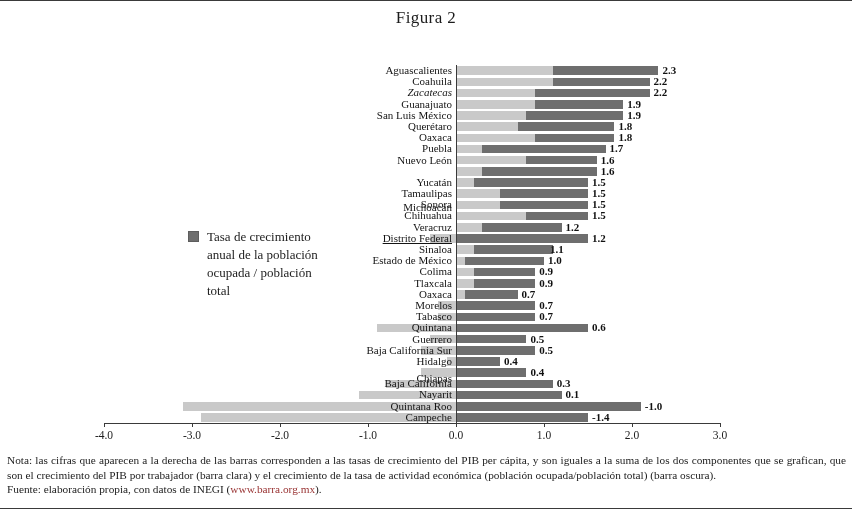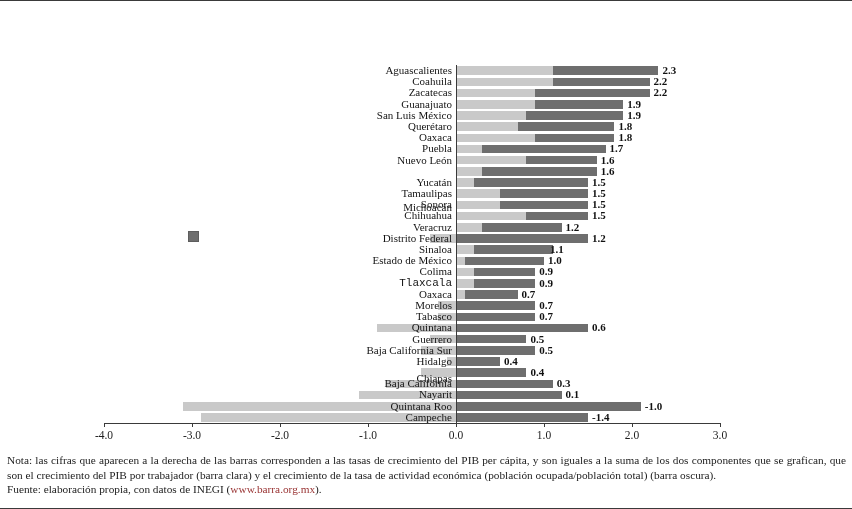--- a/index.html
+++ b/index.html
@@ -33,41 +33,43 @@
 
   .note { position:absolute; left:7px; right:6px; top:452px; font-size:11.3px; line-height:1.33; text-align:justify; }
   .fuente { position:absolute; left:7px; top:482px; font-size:11.3px; }
   .link { color:var(--link,#993333); text-decoration:none; cursor:pointer; }
 </style>
 </head>
 <body>
 
 <div class="page">
 
+  <div class="title">Figura 2</div>
 
 
   <div class="legend legend2">
     <span class="swatch dark"></span>
+    <span class="legend-text">Tasa de crecimiento anual de la población ocupada / población total</span>
   </div>
 
   <div class="plot">
     <div class="x-axis"></div>
     <div class="zero-line" style="left: 352px;"></div>
 
   <div class="bar light" style="left: 352px; top: 1.4px; width: 96.8px; height: 8.5875px;"></div>
       <div class="bar dark" style="left: 448.8px; top: 1.4px; width: 105.6px; height: 8.5875px;"></div>
       <div class="state-label" style="top: 0px; line-height: 11.1875px; right: 268px;">Aguascalientes</div>
       <div class="val" style="top: 0px; line-height: 11.1875px; left: 558.4px;">2.3</div>
       <div class="bar light" style="left: 352px; top: 12.5875px; width: 96.8px; height: 8.5875px;"></div>
       <div class="bar dark" style="left: 448.8px; top: 12.5875px; width: 96.8px; height: 8.5875px;"></div>
       <div class="state-label" style="top: 11.1875px; line-height: 11.1875px; right: 268px;">Coahuila</div>
       <div class="val" style="top: 11.1875px; line-height: 11.1875px; left: 549.6px;">2.2</div>
       <div class="bar light" style="left: 352px; top: 23.775px; width: 79.2px; height: 8.5875px;"></div>
       <div class="bar dark" style="left: 431.2px; top: 23.775px; width: 114.4px; height: 8.5875px;"></div>
-      <div class="state-label" style="top: 22.375px; line-height: 11.1875px; right: 268px;">Zacatecas</div>
+      <div class="state-label" style="top: 22.375px; line-height: 11.1875px; right: 268px; font-style: italic;">Zacatecas</div>
       <div class="val" style="top: 22.375px; line-height: 11.1875px; left: 549.6px;">2.2</div>
       <div class="bar light" style="left: 352px; top: 34.9625px; width: 79.2px; height: 8.5875px;"></div>
       <div class="bar dark" style="left: 431.2px; top: 34.9625px; width: 88px; height: 8.5875px;"></div>
       <div class="state-label" style="top: 33.5625px; line-height: 11.1875px; right: 268px;">Guanajuato</div>
       <div class="val" style="top: 33.5625px; line-height: 11.1875px; left: 523.2px;">1.9</div>
       <div class="bar light" style="left: 352px; top: 46.15px; width: 70.4px; height: 8.5875px;"></div>
       <div class="bar dark" style="left: 422.4px; top: 46.15px; width: 96.8px; height: 8.5875px;"></div>
       <div class="state-label" style="top: 44.75px; line-height: 11.1875px; right: 268px;">San Luis México</div>
       <div class="val" style="top: 44.75px; line-height: 11.1875px; left: 523.2px;">1.9</div>
       <div class="bar light" style="left: 352px; top: 57.3375px; width: 61.6px; height: 8.5875px;"></div>
@@ -105,37 +107,37 @@
       <div class="bar light" style="left: 352px; top: 146.838px; width: 70.4px; height: 8.5875px;"></div>
       <div class="bar dark" style="left: 422.4px; top: 146.838px; width: 61.6px; height: 8.5875px;"></div>
       <div class="state-label" style="top: 145.438px; line-height: 11.1875px; right: 268px;">Chihuahua</div>
       <div class="val" style="top: 145.438px; line-height: 11.1875px; left: 488px;">1.5</div>
       <div class="bar light" style="left: 352px; top: 158.025px; width: 26.4px; height: 8.5875px;"></div>
       <div class="bar dark" style="left: 378.4px; top: 158.025px; width: 79.2px; height: 8.5875px;"></div>
       <div class="state-label" style="top: 156.625px; line-height: 11.1875px; right: 268px;">Veracruz</div>
       <div class="val" style="top: 156.625px; line-height: 11.1875px; left: 461.6px;">1.2</div>
       <div class="bar light" style="left: 325.6px; top: 169.213px; width: 26.4px; height: 8.5875px;"></div>
       <div class="bar dark" style="left: 352px; top: 169.213px; width: 132px; height: 8.5875px;"></div>
-      <div class="state-label" style="top: 167.812px; line-height: 11.1875px; right: 268px;">Distrito Federal</div>
+      <div class="state-label" style="top: 167.812px; line-height: 11.1875px; right: 268px; text-decoration: underline;">Distrito Federal</div>
       <div class="val" style="top: 167.812px; line-height: 11.1875px; left: 488px;">1.2</div>
       <div class="bar light" style="left: 352px; top: 180.4px; width: 17.6px; height: 8.5875px;"></div>
       <div class="bar dark" style="left: 369.6px; top: 180.4px; width: 79.2px; height: 8.5875px;"></div>
       <div class="state-label" style="top: 179px; line-height: 11.1875px; right: 268px;">Sinaloa</div>
       <div class="val" style="top: 179px; line-height: 11.1875px; left: 446px; font-family: Liberation Serif, serif;">1.1</div>
       <div class="bar light" style="left: 352px; top: 191.588px; width: 8.8px; height: 8.5875px;"></div>
       <div class="bar dark" style="left: 360.8px; top: 191.588px; width: 79.2px; height: 8.5875px;"></div>
       <div class="state-label" style="top: 190.188px; line-height: 11.1875px; right: 268px;">Estado de México</div>
       <div class="val" style="top: 190.188px; line-height: 11.1875px; left: 444px;">1.0</div>
       <div class="bar light" style="left: 352px; top: 202.775px; width: 17.6px; height: 8.5875px;"></div>
       <div class="bar dark" style="left: 369.6px; top: 202.775px; width: 61.6px; height: 8.5875px;"></div>
       <div class="state-label" style="top: 201.375px; line-height: 11.1875px; right: 268px;">Colima</div>
       <div class="val" style="top: 201.375px; line-height: 11.1875px; left: 435.2px;">0.9</div>
       <div class="bar light" style="left: 352px; top: 213.963px; width: 17.6px; height: 8.5875px;"></div>
       <div class="bar dark" style="left: 369.6px; top: 213.963px; width: 61.6px; height: 8.5875px;"></div>
-      <div class="state-label" style="top: 212.562px; line-height: 11.1875px; right: 268px; font-family: Liberation Mono, monospace;">Tlaxcala</div>
+      <div class="state-label" style="top: 212.562px; line-height: 11.1875px; right: 268px;">Tlaxcala</div>
       <div class="val" style="top: 212.562px; line-height: 11.1875px; left: 435.2px;">0.9</div>
       <div class="bar light" style="left: 352px; top: 225.15px; width: 8.8px; height: 8.5875px;"></div>
       <div class="bar dark" style="left: 360.8px; top: 225.15px; width: 52.8px; height: 8.5875px;"></div>
       <div class="state-label" style="top: 223.75px; line-height: 11.1875px; right: 268px;">Oaxaca</div>
       <div class="val" style="top: 223.75px; line-height: 11.1875px; left: 417.6px;">0.7</div>
       <div class="bar light" style="left: 334.4px; top: 236.338px; width: 17.6px; height: 8.5875px;"></div>
       <div class="bar dark" style="left: 352px; top: 236.338px; width: 79.2px; height: 8.5875px;"></div>
       <div class="state-label" style="top: 234.938px; line-height: 11.1875px; right: 268px;">Morelos</div>
       <div class="val" style="top: 234.938px; line-height: 11.1875px; left: 435.2px;">0.7</div>
       <div class="bar light" style="left: 334.4px; top: 247.525px; width: 17.6px; height: 8.5875px;"></div>

